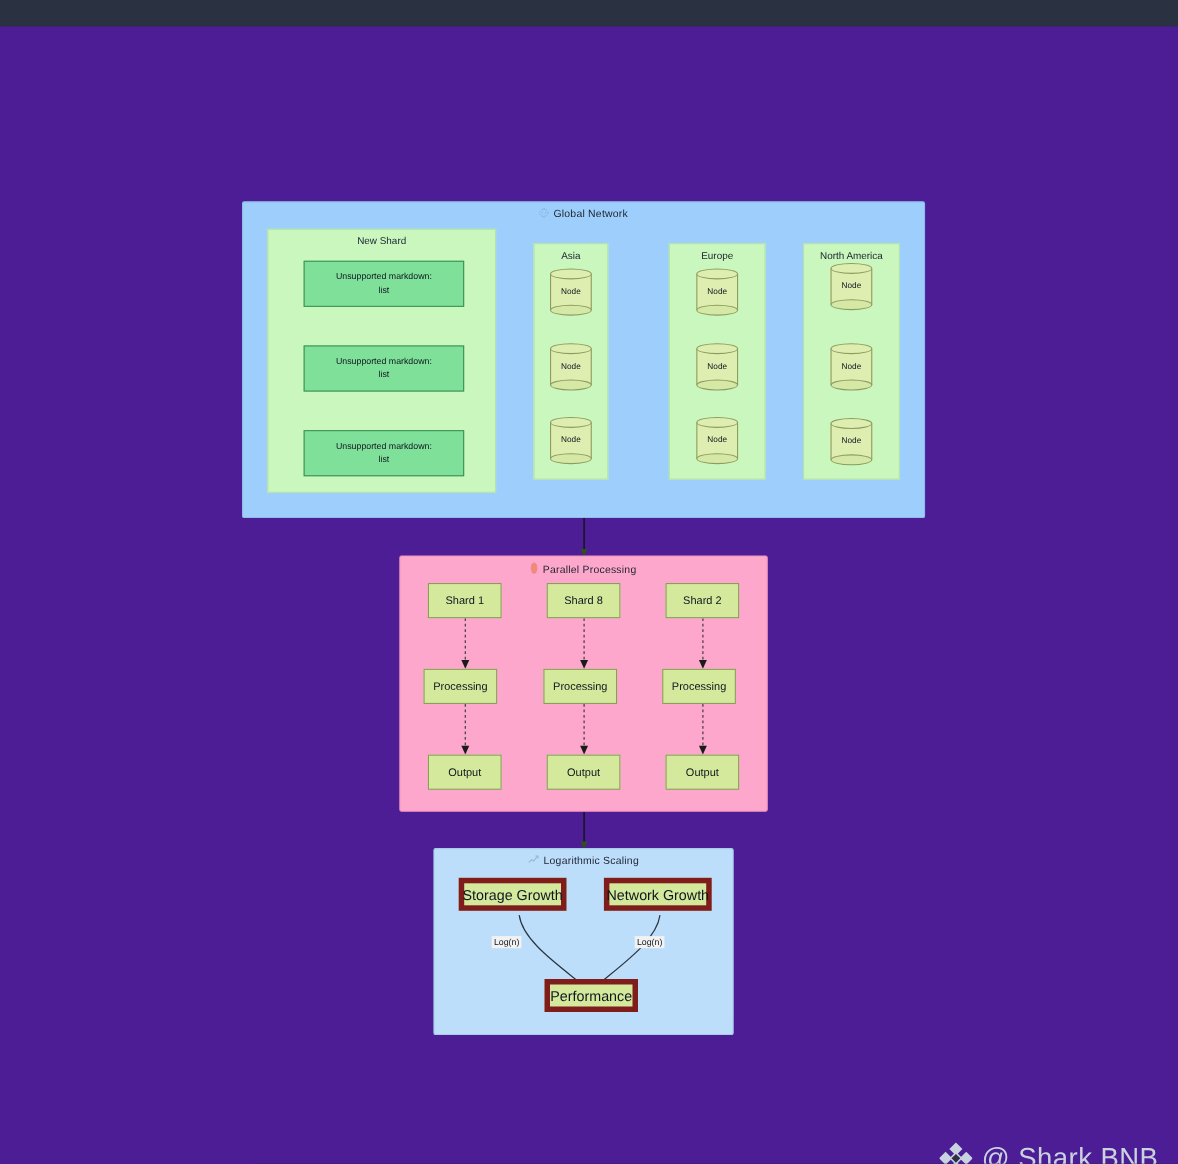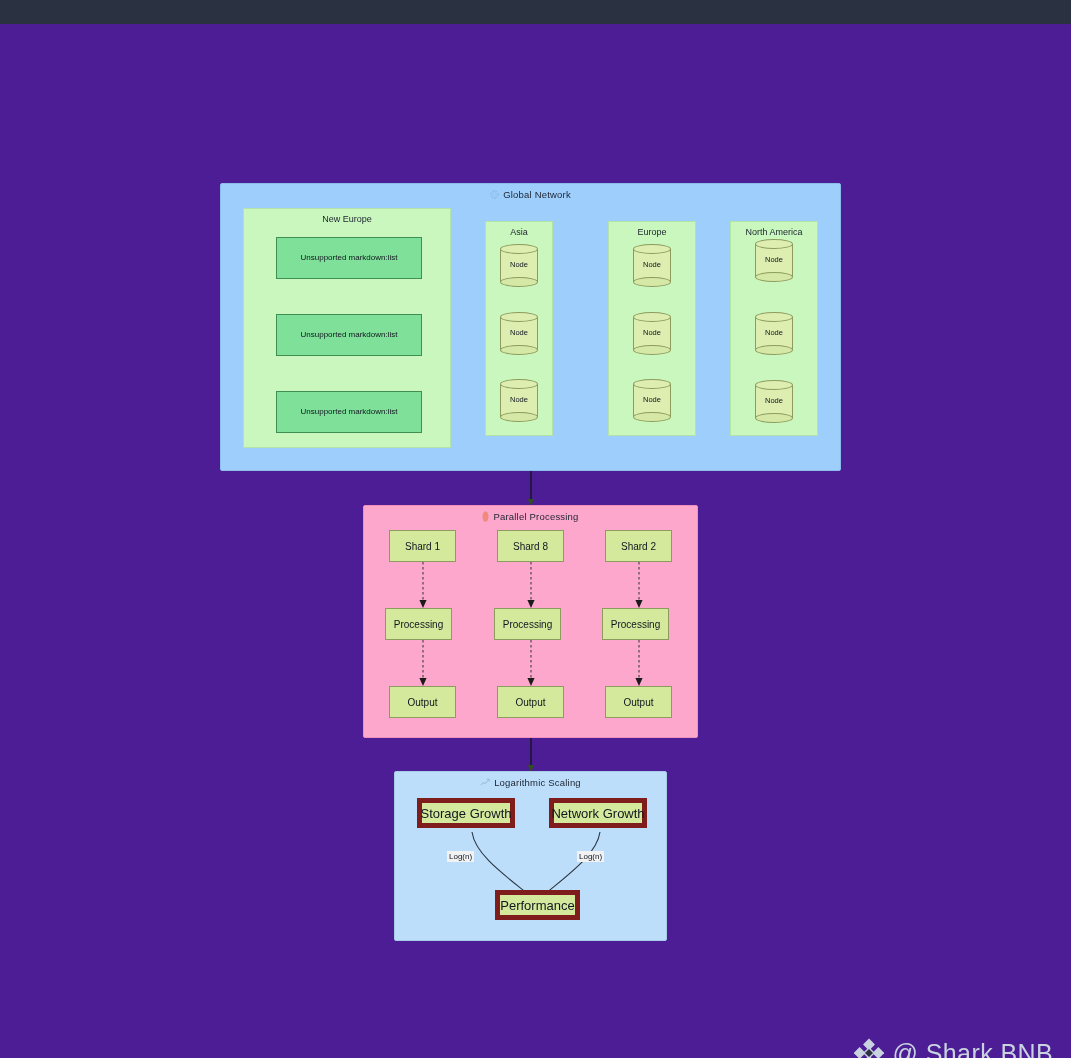--- a/index.html
+++ b/index.html
@@ -69,21 +69,21 @@
 
   
   .md-box {
     position: absolute;
     left: 32px;
     width: 146px;
     height: 42px;
     background: #7fe099;
     border: 1px solid #3f8f55;
     display: flex;
-    flex-direction: row;
+    flex-direction: column;
     align-items: center;
     justify-content: center;
     font-size: 8px;
     color: #10161f;
     line-height: 1.55;
     text-align: center;
   }
   .md-box .l1, .md-box .l2 { display: block; }
 
   
@@ -204,21 +204,21 @@
     <div class="sg-title">
       <span class="ic">
         <svg width="9" height="9" viewBox="0 0 12 12">
           <circle cx="6" cy="6" r="5" fill="none" stroke="#7ea7cf" stroke-width="1" stroke-dasharray="1.6 1.6"></circle>
           <ellipse cx="6" cy="6" rx="2.2" ry="5" fill="none" stroke="#7ea7cf" stroke-width=".8" stroke-dasharray="1.4 1.4"></ellipse>
         </svg>
       </span><span>Global Network</span>
     </div>
 
     <div class="region" id="region-new-nodes">
-      <div class="region-title">New Europe</div>
+      <div class="region-title">New Shard</div>
 
       <div class="md-box" style="top:28px">
         <span class="l1">Unsupported markdown:</span>
         <span class="l2">list</span>
       </div>
       <div class="md-box" style="top:105px">
         <span class="l1">Unsupported markdown:</span>
         <span class="l2">list</span>
       </div>
       <div class="md-box" style="top:182px">

